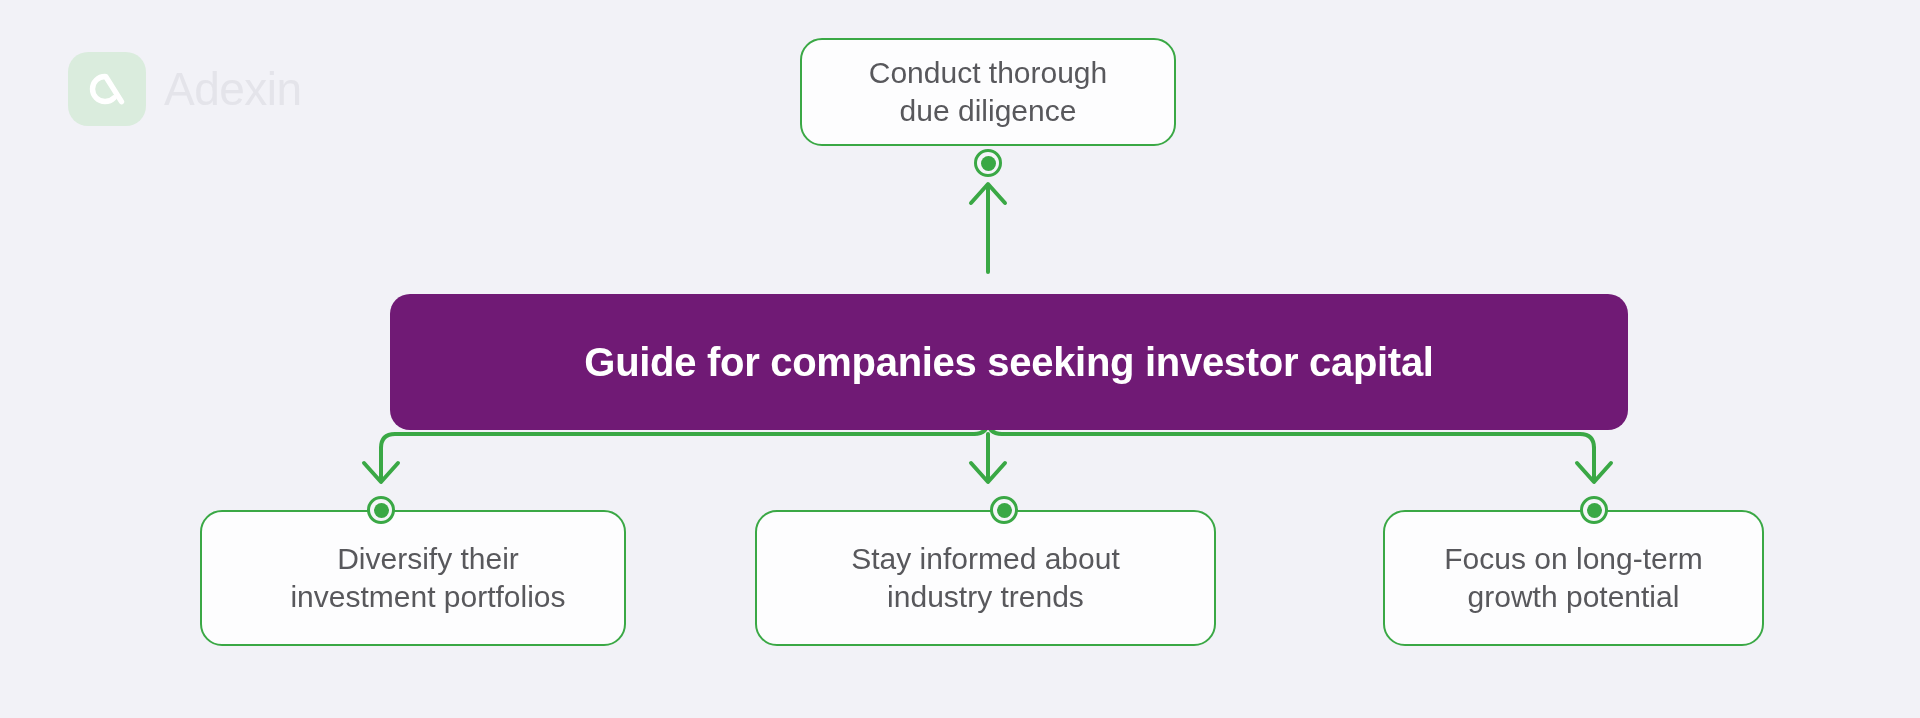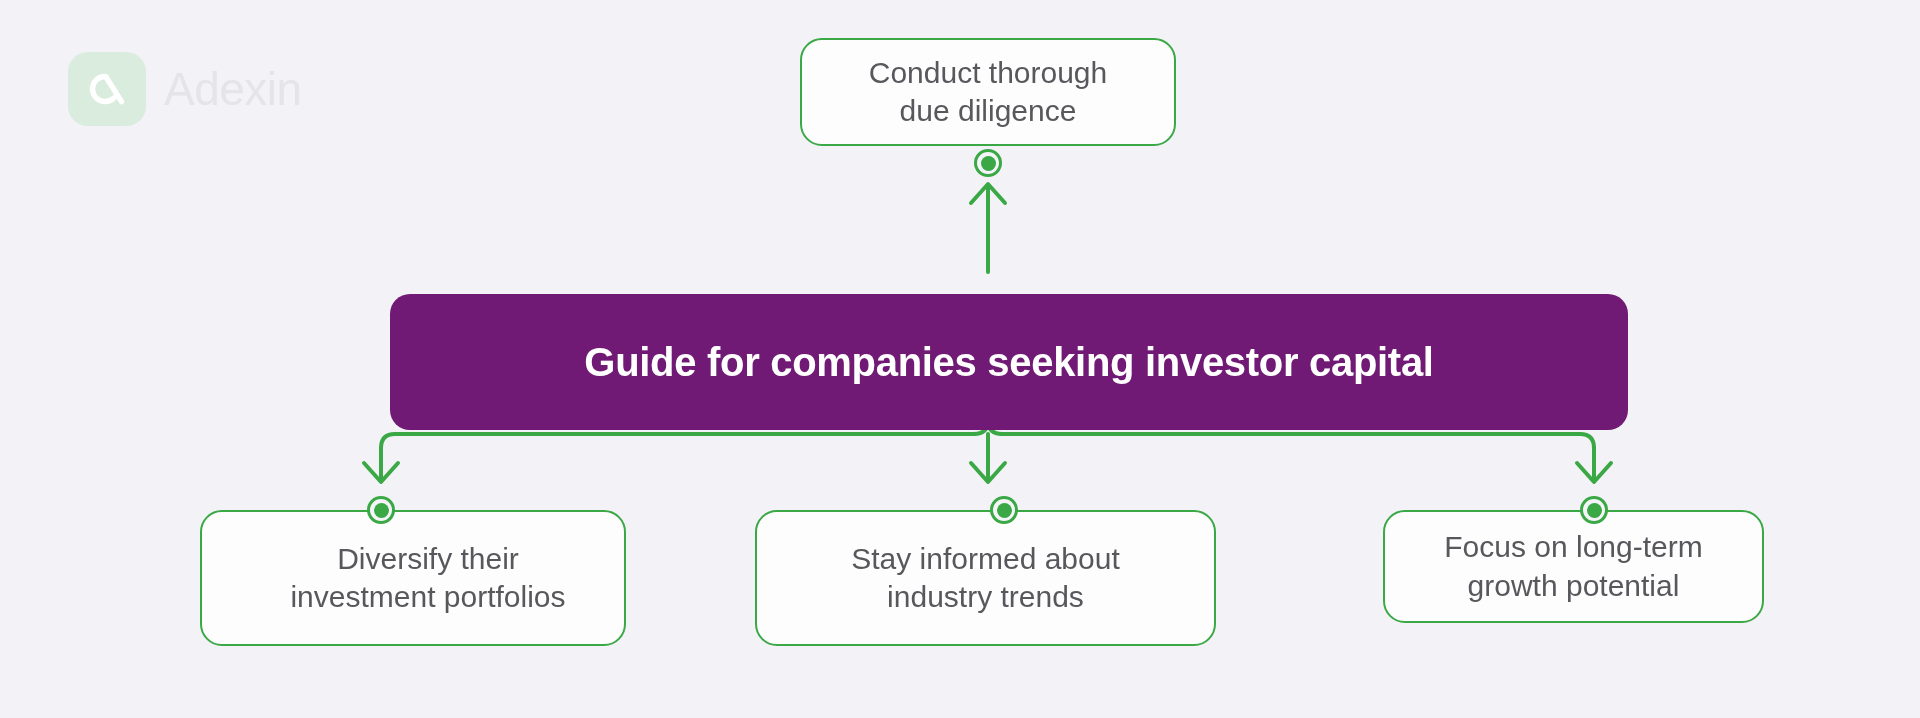--- a/index.html
+++ b/index.html
@@ -73,21 +73,21 @@
     font-size: 30px;
     line-height: 1.28;
     font-weight: 400;
     white-space: pre-line;
     padding: 6px 18px;
   }
 
   #node-top      { left: 800px;  top: 38px;  width: 376px; height: 108px; }
   #node-left     { left: 200px;  top: 510px; width: 426px; height: 136px; padding-left: 48px; }
   #node-center   { left: 755px;  top: 510px; width: 461px; height: 136px; }
-  #node-right    { left: 1383px; top: 510px; width: 381px; height: 113px; }
+  #node-right    { left: 1383px; top: 510px; width: 381px; height: 136px; }
 
   
   #banner {
     position: absolute;
     left: 390px;
     top: 272px;
     width: 1238px;
     height: 136px;
     box-sizing: border-box;
     background: #701a75;

